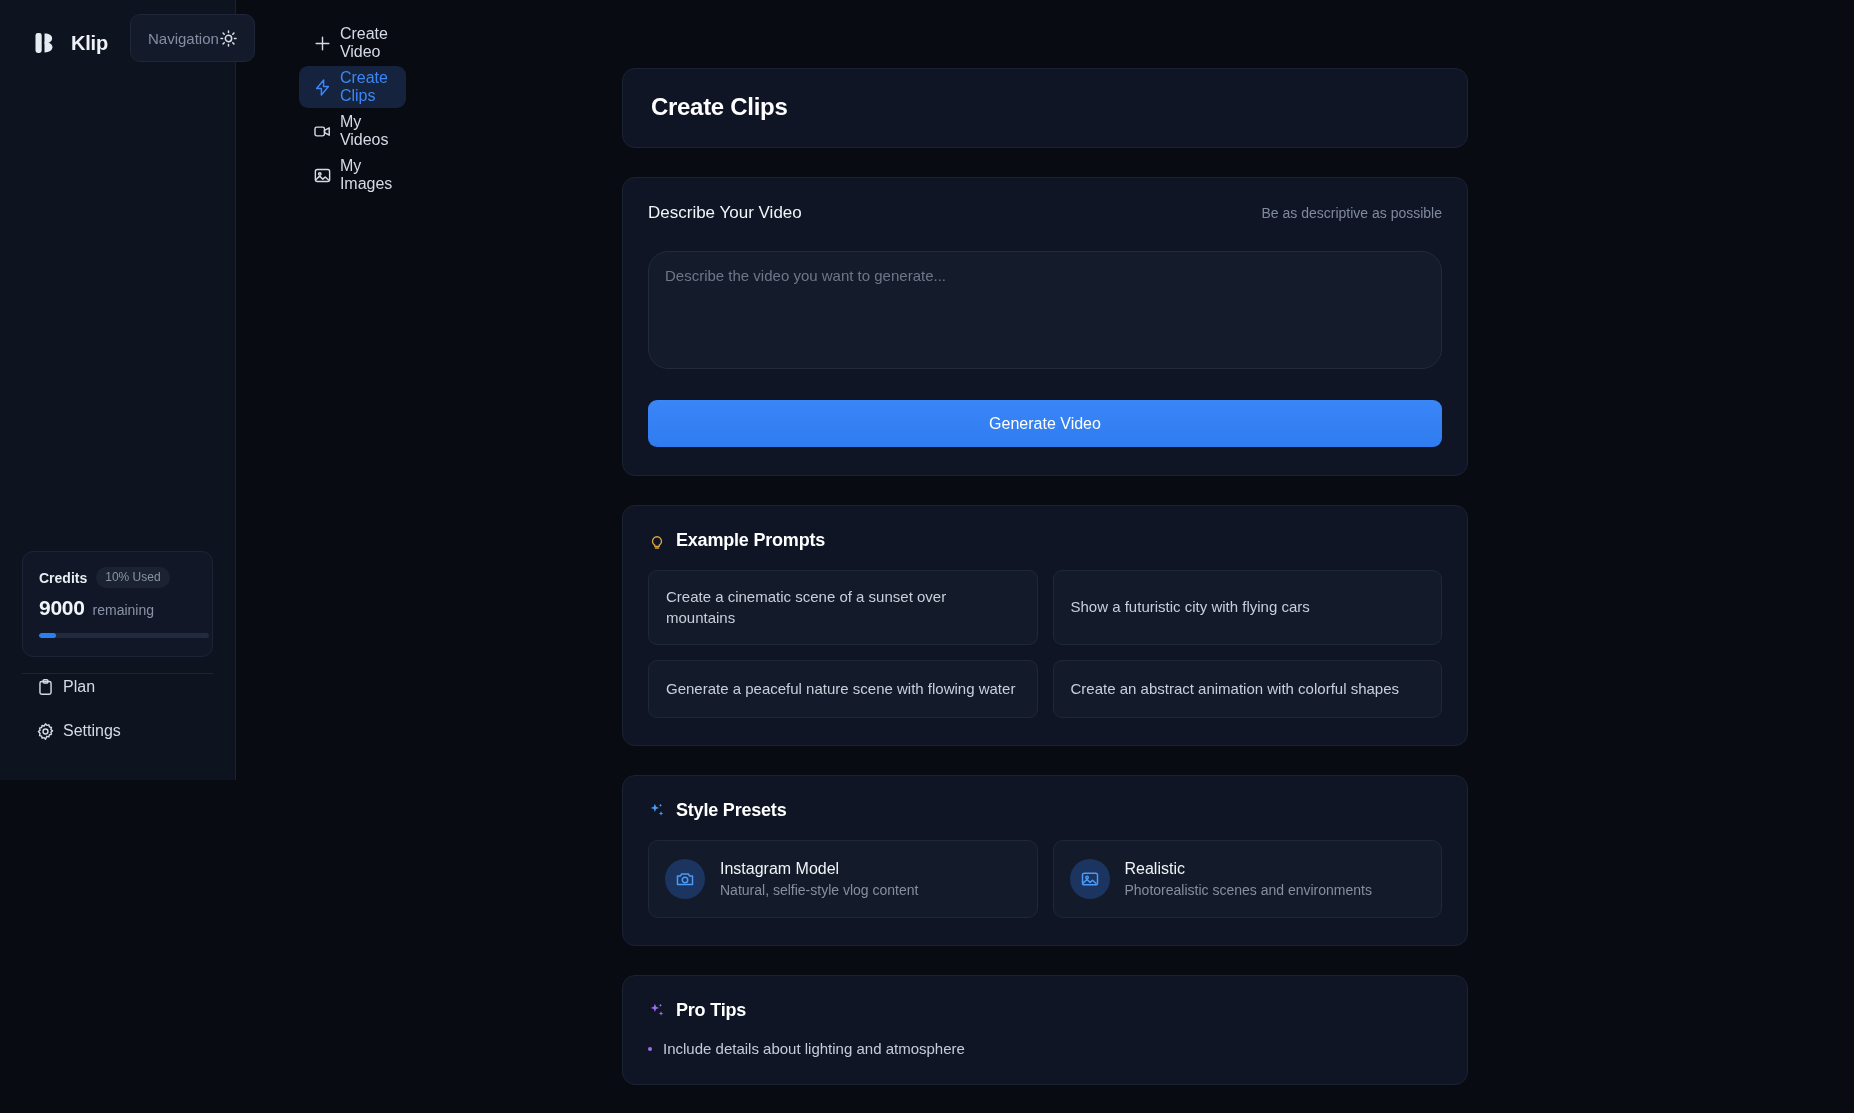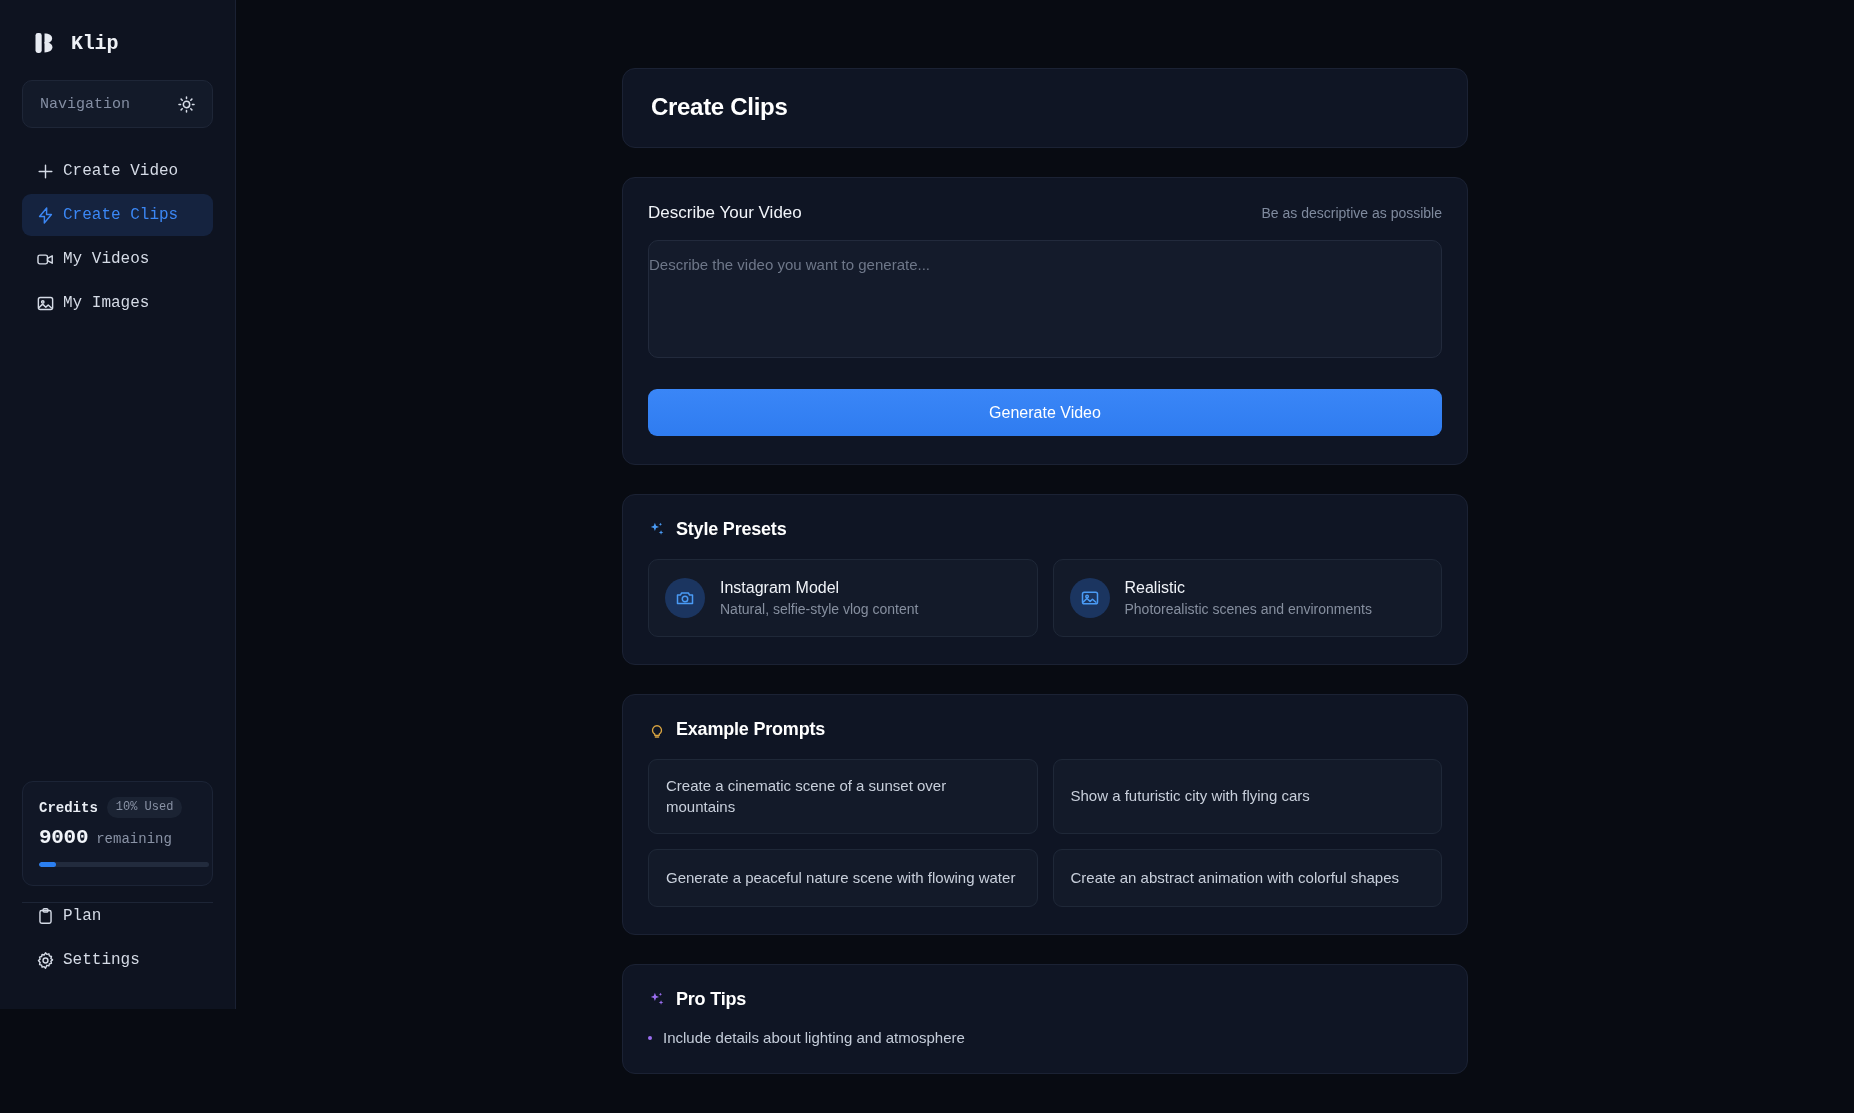--- a/index.html
+++ b/index.html
@@ -16,27 +16,25 @@
   .app {
     display: flex;
     width: 1854px;
     height: 1113px;
   }
 
   
   .sidebar {
     width: 236px;
     flex: 0 0 236px;
-    height: 1009px;
+    height: 780px;
     background: #0e1320;
     border-right: 1px solid #1a2133;
     display: flex;
-    flex-direction: column;
     position: relative;
-    font-family: Liberation Mono, monospace;
   }
 
   .brand {
     display: flex;
     align-items: center;
     gap: 11px;
     padding: 20px 0 0 34px;
     height: 66px;
   }
   .brand-logo { width: 26px; height: 26px; display: block; }
@@ -204,40 +202,40 @@
   }
 
   
   .describe {
     padding: 25px 25px 28px 25px;
   }
   .describe-head {
     display: flex;
     align-items: center;
     justify-content: space-between;
-    margin-bottom: 17px;
+    margin-bottom: 28px;
   }
   .describe-label {
     color: #f1f4f9;
     font-size: 17px;
   }
   .describe-hint {
     color: #7f8a9e;
     font-size: 14px;
   }
   .describe-area {
     width: 100%;
     height: 118px;
     background: #141b2b;
     border: 1px solid #222a3c;
-    border-radius: 10px;
+    border-radius: 20px;
     color: #dfe5ef;
     font-family: "Liberation Sans", sans-serif;
     font-size: 15px;
-    padding: 15px 0;
+    padding: 15px 16px;
     resize: none;
     outline: none;
   }
   .describe-area::placeholder { color: #6e7789; }
 
   .generate-btn {
     margin-top: 27px;
     width: 100%;
     height: 47px;
     border: none;
@@ -445,20 +443,36 @@
         <h1 class="page-title">Create Clips</h1>
       </section>
 
       <section class="card describe">
         <div class="describe-head">
           <span class="describe-label">Describe Your Video</span>
           <span class="describe-hint">Be as descriptive as possible</span>
         </div>
         <textarea class="describe-area" placeholder="Describe the video you want to generate..." style=""></textarea>
         <button class="generate-btn">Generate Video</button>
+      </section>
+
+      <section class="card section">
+        <div class="section-head">
+          <svg class="section-icon" viewBox="0 0 24 24" fill="none" stroke="#d9a441" stroke-width="1.8" stroke-linejoin="round" stroke-linecap="round">
+            <path d="M9 17.5a6 6 0 1 1 6 0v1.6H9z"></path>
+            <path d="M9.8 21.3h4.4"></path>
+          </svg>
+          <h2 class="section-title">Example Prompts</h2>
+        </div>
+        <div class="grid2">
+          <div class="prompt">Create a cinematic scene of a sunset over mountains</div>
+          <div class="prompt">Show a futuristic city with flying cars</div>
+          <div class="prompt">Generate a peaceful nature scene with flowing water</div>
+          <div class="prompt">Create an abstract animation with colorful shapes</div>
+        </div>
       </section>
 
       <section class="card section">
         <div class="section-head">
           <svg class="section-icon" viewBox="0 0 24 24" fill="#4a9bf5">
             <path d="M9.2 2.4l1.5 4 4 1.5-4 1.5-1.5 4-1.5-4-4-1.5 4-1.5z"></path>
             <path d="M17.4 12.2l.85 2.25 2.25.85-2.25.85-.85 2.25-.85-2.25-2.25-.85 2.25-.85z"></path>
             <path d="M16.6 2.2l.6 1.6 1.6.6-1.6.6-.6 1.6-.6-1.6-1.6-.6 1.6-.6z"></path>
           </svg>
           <h2 class="section-title">Style Presets</h2>
@@ -490,36 +504,20 @@
               <span class="preset-title" style="display:block">Realistic</span>
               <span class="preset-desc" style="display:block">Photorealistic scenes and environments</span>
             </span>
           </div>
 
         </div>
       </section>
 
       <section class="card section">
         <div class="section-head">
-          <svg class="section-icon" viewBox="0 0 24 24" fill="none" stroke="#d9a441" stroke-width="1.8" stroke-linejoin="round" stroke-linecap="round">
-            <path d="M9 17.5a6 6 0 1 1 6 0v1.6H9z"></path>
-            <path d="M9.8 21.3h4.4"></path>
-          </svg>
-          <h2 class="section-title">Example Prompts</h2>
-        </div>
-        <div class="grid2">
-          <div class="prompt">Create a cinematic scene of a sunset over mountains</div>
-          <div class="prompt">Show a futuristic city with flying cars</div>
-          <div class="prompt">Generate a peaceful nature scene with flowing water</div>
-          <div class="prompt">Create an abstract animation with colorful shapes</div>
-        </div>
-      </section>
-
-      <section class="card section">
-        <div class="section-head">
           <svg class="section-icon" viewBox="0 0 24 24" fill="#9b6ef0">
             <path d="M9.2 2.4l1.5 4 4 1.5-4 1.5-1.5 4-1.5-4-4-1.5 4-1.5z"></path>
             <path d="M17.4 12.2l.85 2.25 2.25.85-2.25.85-.85 2.25-.85-2.25-2.25-.85 2.25-.85z"></path>
             <path d="M16.6 2.2l.6 1.6 1.6.6-1.6.6-.6 1.6-.6-1.6-1.6-.6 1.6-.6z"></path>
           </svg>
           <h2 class="section-title">Pro Tips</h2>
         </div>
         <ul class="tips-list">
           <li class="tip">
             <span class="tip-dot"></span>

